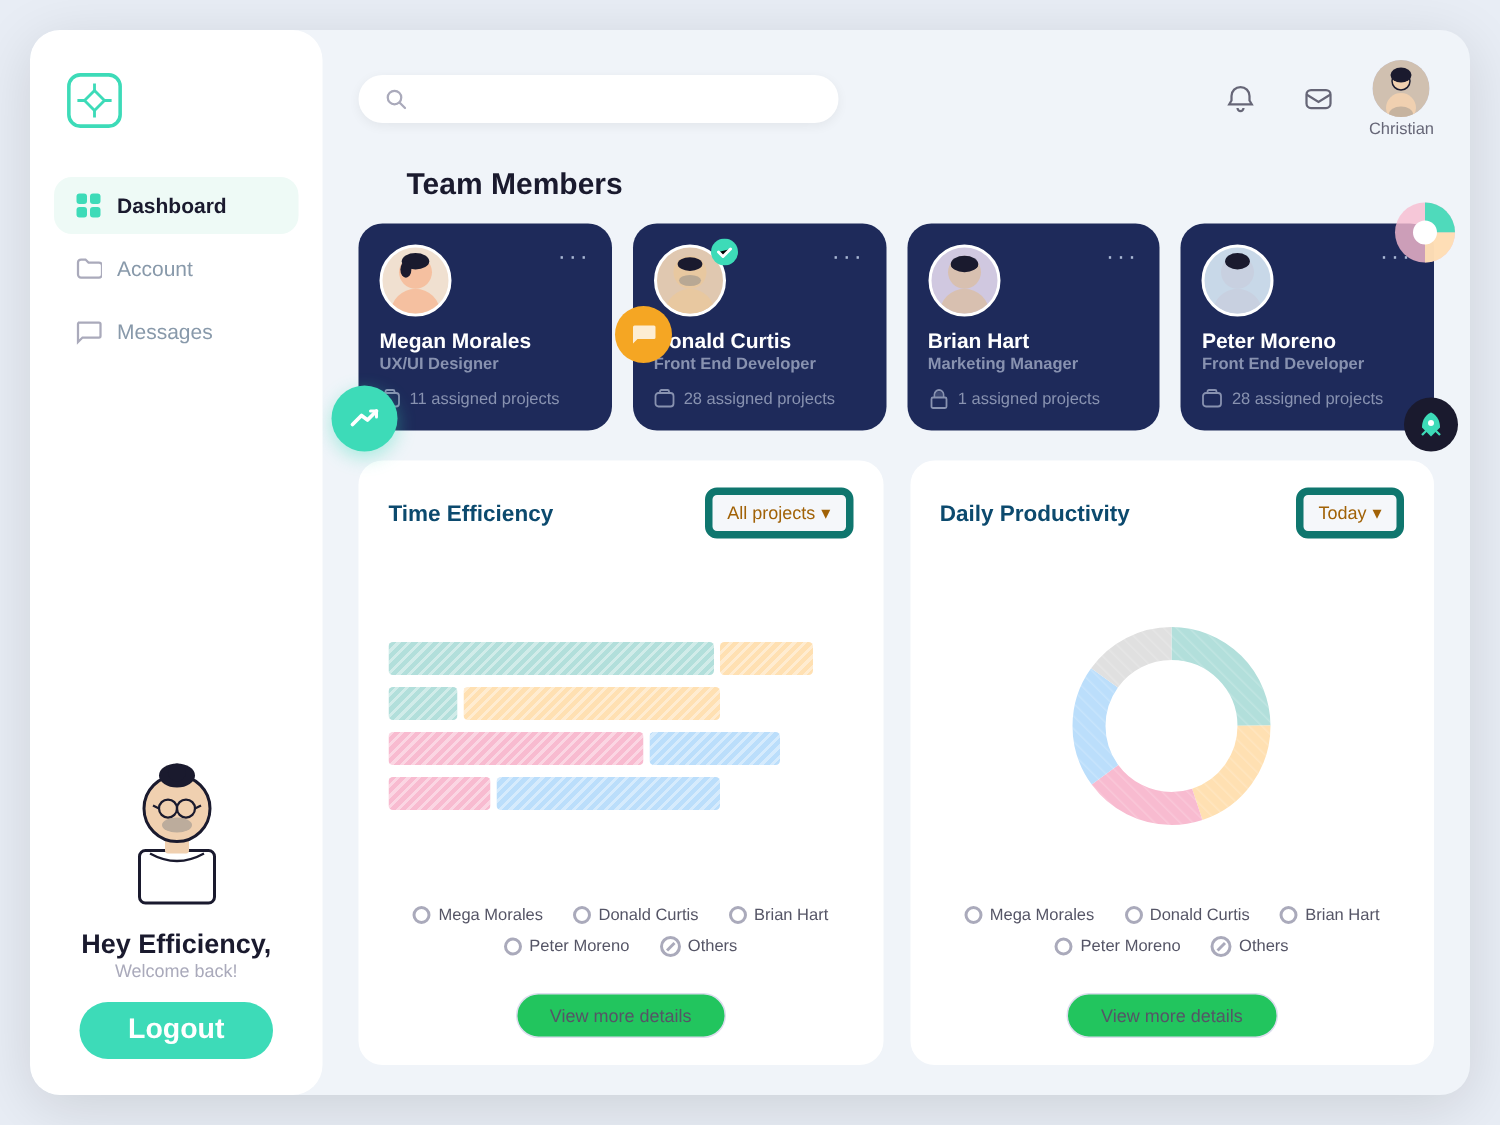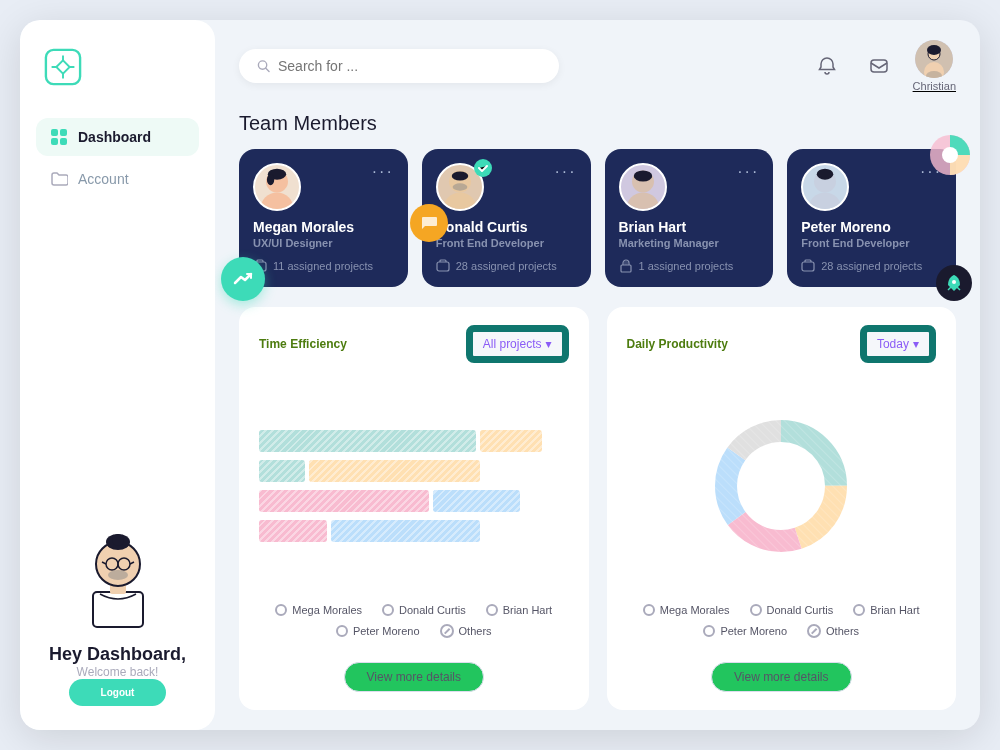--- a/index.html
+++ b/index.html
@@ -79,28 +79,29 @@
     .greeting {
       font-size: 18px;
       font-weight: 700;
       color: #1a1a2e;
       text-align: center;
     }
     .welcome-text {
       font-size: 12px;
       color: #aab;
       text-align: center;
+      margin-bottom: 14px;
     }
     .logout-btn {
       background: #3ddbb8;
       color: #fff;
       border: none;
       border-radius: 20px;
       padding: 8px 32px;
-      font-size: 10px;
+      font-size: 19px;
       font-weight: 600;
       cursor: pointer;
     }
     
     .main-content {
       flex: 1;
       display: flex;
       flex-direction: column;
       padding: 20px 24px 20px 24px;
       overflow: hidden;
@@ -127,21 +128,20 @@
       outline: none;
       font-size: 14px;
       color: #aab;
       background: transparent;
       width: 100%;
     }
     .header-icons {
       display: flex;
       align-items: center;
       gap: 16px;
-      text-decoration: underline;
     }
     .header-icon-btn {
       width: 36px;
       height: 36px;
       border-radius: 50%;
       display: flex;
       align-items: center;
       justify-content: center;
       cursor: pointer;
       color: #667;
@@ -165,23 +165,24 @@
       font-size: 20px;
     }
     .header-username {
       font-size: 11px;
       color: #667;
       margin-top: 2px;
     }
     
     .section-title {
       font-size: 20px;
-      font-weight: 400;
+      font-weight: 700;
       color: #1a1a2e;
       margin-bottom: 14px;
+      margin-left: 32px;
     }
     .team-cards {
       display: flex;
       gap: 14px;
       margin-bottom: 20px;
       position: relative;
     }
     .member-card {
       flex: 1;
       background: #1e2a5a;
@@ -280,34 +281,34 @@
       display: flex;
       flex-direction: column;
     }
     .chart-header {
       display: flex;
       justify-content: space-between;
       align-items: center;
       margin-bottom: 16px;
     }
     .chart-title {
-      font-size: 12px;
+      font-size: 15px;
       font-weight: 700;
-      color: #4d7c0f;
+      color: #0c4a6e;
     }
     .chart-filter {
       display: flex;
       align-items: center;
       gap: 4px;
       background: #f5f7fa;
-      border: 7px solid #0f766e;
+      border: 5px solid #0f766e;
       border-radius: 8px;
       padding: 5px 10px;
       font-size: 12px;
-      color: #8b5cf6;
+      color: #a16207;
       cursor: pointer;
     }
     
     .bar-chart-area {
       flex: 1;
       display: flex;
       flex-direction: column;
       justify-content: center;
       gap: 8px;
       margin-bottom: 12px;
@@ -417,20 +418,26 @@
           <rect x="10" y="10" width="7" height="7" rx="2" fill="#3ddbb8"></rect>
         </svg>
         <span>Dashboard</span>
       </div>
       <div class="nav-item">
         <svg class="nav-icon" viewBox="0 0 18 18" fill="none">
           <path d="M2 5a2 2 0 012-2h3l2 2h7a2 2 0 012 2v6a2 2 0 01-2 2H4a2 2 0 01-2-2V5z" stroke="#aab" stroke-width="1.5" fill="none"></path>
         </svg>
         <span>Account</span>
       </div>
+      <div class="nav-item">
+        <svg class="nav-icon" viewBox="0 0 18 18" fill="none">
+          <path d="M2 3h14a1 1 0 011 1v8a1 1 0 01-1 1H5l-3 3V4a1 1 0 011-1z" stroke="#aab" stroke-width="1.5" fill="none"></path>
+        </svg>
+        <span>Messages</span>
+      </div>
     </nav>
 
     <div class="sidebar-bottom">
 
       <svg class="avatar-large" viewBox="0 0 100 120">
 
         <rect x="25" y="80" width="50" height="35" rx="4" fill="none" stroke="#1a1a2e" stroke-width="2"></rect>
 
         <rect x="42" y="68" width="16" height="14" rx="2" fill="#f0d0b0"></rect>
 
@@ -442,35 +449,34 @@
         <circle cx="44" cy="52" r="6" fill="none" stroke="#1a1a2e" stroke-width="1.5"></circle>
         <circle cx="56" cy="52" r="6" fill="none" stroke="#1a1a2e" stroke-width="1.5"></circle>
         <line x1="50" y1="52" x2="50" y2="52" stroke="#1a1a2e" stroke-width="1.5"></line>
         <line x1="38" y1="52" x2="34" y2="50" stroke="#1a1a2e" stroke-width="1.5"></line>
         <line x1="62" y1="52" x2="66" y2="50" stroke="#1a1a2e" stroke-width="1.5"></line>
 
         <ellipse cx="50" cy="63" rx="10" ry="5" fill="#888" opacity="0.5"></ellipse>
 
         <path d="M32 82 Q50 92 68 82" fill="none" stroke="#1a1a2e" stroke-width="1.5"></path>
       </svg>
-      <div class="greeting">Hey Dashboard,</div>
+      <div class="greeting">Hey Efficiency,</div>
       <div class="welcome-text">Welcome back!</div>
       <button class="logout-btn">Logout</button>
     </div>
   </div>
 
   <div class="main-content">
 
     <div class="header">
       <div class="search-bar">
         <svg width="14" height="14" viewBox="0 0 14 14" fill="none">
           <circle cx="6" cy="6" r="4.5" stroke="#aab" stroke-width="1.5"></circle>
           <path d="M9.5 9.5L13 13" stroke="#aab" stroke-width="1.5" stroke-linecap="round"></path>
         </svg>
-        <input type="text" placeholder="Search for ..." style="">
       </div>
       <div class="header-icons">
         <div class="header-icon-btn">
           <svg width="20" height="20" viewBox="0 0 20 20" fill="none">
             <path d="M10 2a6 6 0 016 6v3l1.5 2.5H2.5L4 11V8a6 6 0 016-6z" stroke="#667" stroke-width="1.5" fill="none"></path>
             <path d="M8 16a2 2 0 004 0" stroke="#667" stroke-width="1.5" fill="none"></path>
           </svg>
         </div>
         <div class="header-icon-btn">
           <svg width="20" height="20" viewBox="0 0 20 20" fill="none">

